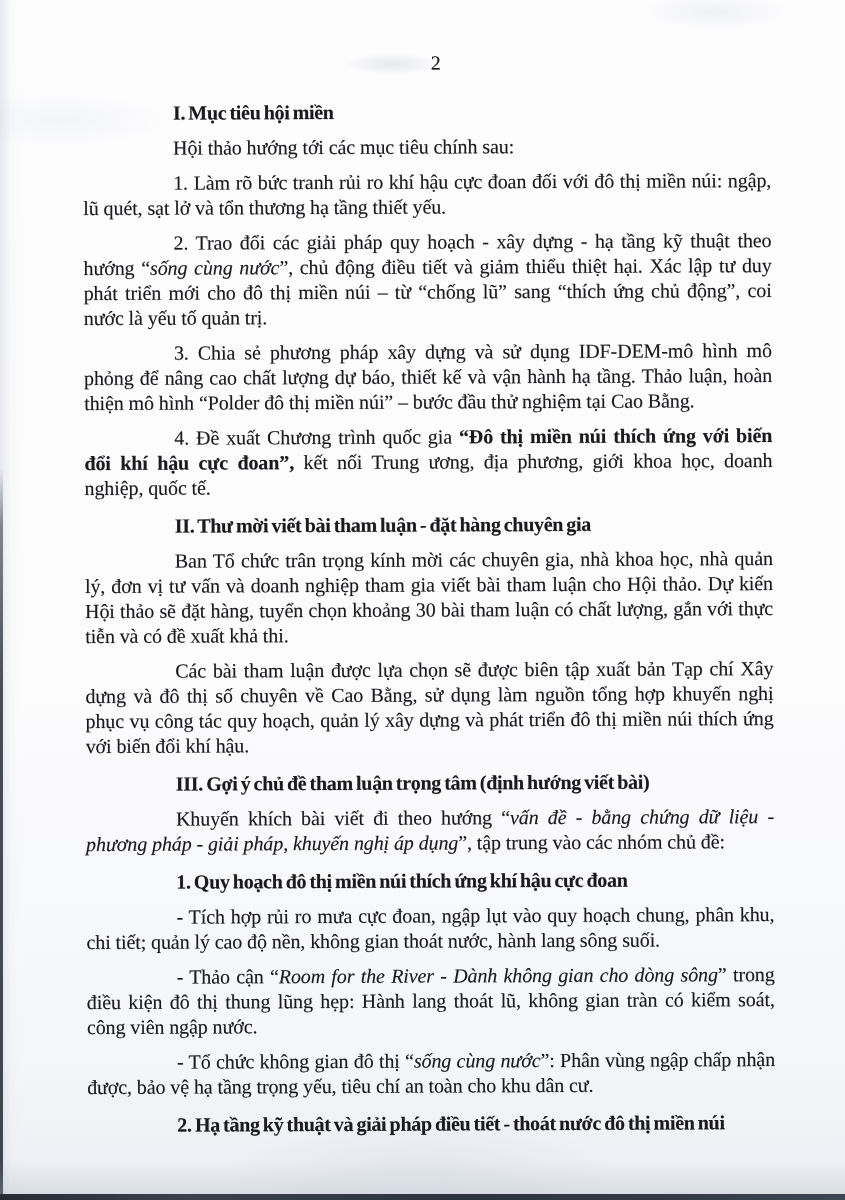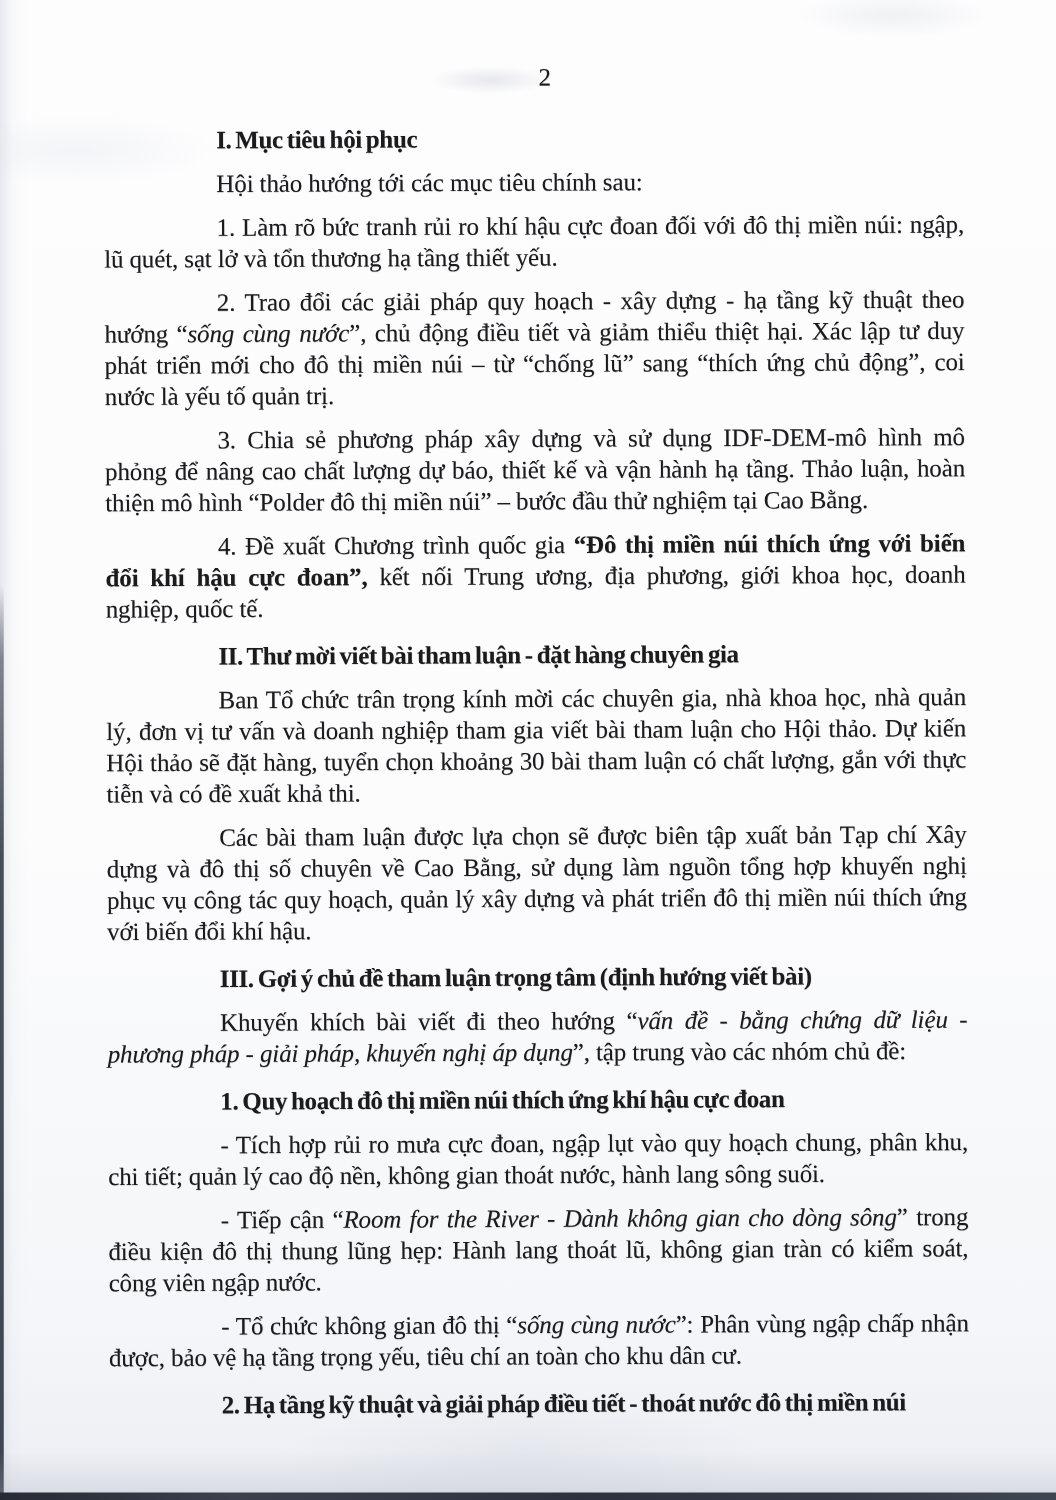--- a/index.html
+++ b/index.html
@@ -99,31 +99,31 @@
 <div class="scan-page">
 
   <div class="scan-left-line"></div>
   <div class="scan-bottom-fade"></div>
   <div class="scan-bottom-band"></div>
 
   <div class="doc-content">
 
     <div class="page-number">2</div>
 
-    <p class="blk h"><span>I. Mục tiêu hội phục</span></p>
+    <p class="blk h"><span>I. Mục tiêu hội miền</span></p>
     <p class="blk"><span>Hội thảo hướng tới các mục tiêu chính sau:</span></p>
     <p class="blk"><span>1. Làm rõ bức tranh rủi ro khí hậu cực đoan đối với đô thị miền núi: ngập, lũ quét, sạt lở và tổn thương hạ tầng thiết yếu.</span></p>
     <p class="blk"><span>2. Trao đổi các giải pháp quy hoạch - xây dựng - hạ tầng kỹ thuật theo hướng “</span><span class="italic">sống cùng nước</span><span>”, chủ động điều tiết và giảm thiểu thiệt hại. Xác lập tư duy phát triển mới cho đô thị miền núi – từ “chống lũ” sang “thích ứng chủ động”, coi nước là yếu tố quản trị.</span></p>
     <p class="blk"><span>3. Chia sẻ phương pháp xây dựng và sử dụng IDF-DEM-mô hình mô phỏng để nâng cao chất lượng dự báo, thiết kế và vận hành hạ tầng. Thảo luận, hoàn thiện mô hình “Polder đô thị miền núi” – bước đầu thử nghiệm tại Cao Bằng.</span></p>
     <p class="blk"><span>4. Đề xuất Chương trình quốc gia </span><span class="bold">“Đô thị miền núi thích ứng với biến đổi khí hậu cực đoan”,</span><span> kết nối Trung ương, địa phương, giới khoa học, doanh nghiệp, quốc tế.</span></p>
     <p class="blk h"><span>II. Thư mời viết bài tham luận - đặt hàng chuyên gia</span></p>
     <p class="blk"><span>Ban Tổ chức trân trọng kính mời các chuyên gia, nhà khoa học, nhà quản lý, đơn vị tư vấn và doanh nghiệp tham gia viết bài tham luận cho Hội thảo. Dự kiến Hội thảo sẽ đặt hàng, tuyển chọn khoảng 30 bài tham luận có chất lượng, gắn với thực tiễn và có đề xuất khả thi.</span></p>
     <p class="blk"><span>Các bài tham luận được lựa chọn sẽ được biên tập xuất bản Tạp chí Xây dựng và đô thị số chuyên về Cao Bằng, sử dụng làm nguồn tổng hợp khuyến nghị phục vụ công tác quy hoạch, quản lý xây dựng và phát triển đô thị miền núi thích ứng với biến đổi khí hậu.</span></p>
     <p class="blk h"><span>III. Gợi ý chủ đề tham luận trọng tâm (định hướng viết bài)</span></p>
     <p class="blk"><span>Khuyến khích bài viết đi theo hướng “</span><span class="italic">vấn đề - bằng chứng dữ liệu - phương pháp - giải pháp, khuyến nghị áp dụng</span><span>”, tập trung vào các nhóm chủ đề:</span></p>
     <p class="blk h"><span>1. Quy hoạch đô thị miền núi thích ứng khí hậu cực đoan</span></p>
     <p class="blk"><span>- Tích hợp rủi ro mưa cực đoan, ngập lụt vào quy hoạch chung, phân khu, chi tiết; quản lý cao độ nền, không gian thoát nước, hành lang sông suối.</span></p>
-    <p class="blk tight"><span>- Tiếp cận “</span><span class="italic">Room for the River - Dành không gian cho dòng sông</span><span>” trong điều kiện đô thị thung lũng hẹp: Hành lang thoát lũ, không gian tràn có kiểm soát, công viên ngập nước.</span></p>
+    <p class="blk tight"><span>- Thảo cận “</span><span class="italic">Room for the River - Dành không gian cho dòng sông</span><span>” trong điều kiện đô thị thung lũng hẹp: Hành lang thoát lũ, không gian tràn có kiểm soát, công viên ngập nước.</span></p>
     <p class="blk tight"><span>- Tổ chức không gian đô thị “</span><span class="italic">sống cùng nước</span><span>”: Phân vùng ngập chấp nhận được, bảo vệ hạ tầng trọng yếu, tiêu chí an toàn cho khu dân cư.</span></p>
     <p class="blk h"><span>2. Hạ tầng kỹ thuật và giải pháp điều tiết - thoát nước đô thị miền núi</span></p>
 
   </div>
 </div>
 
 </body></html>

